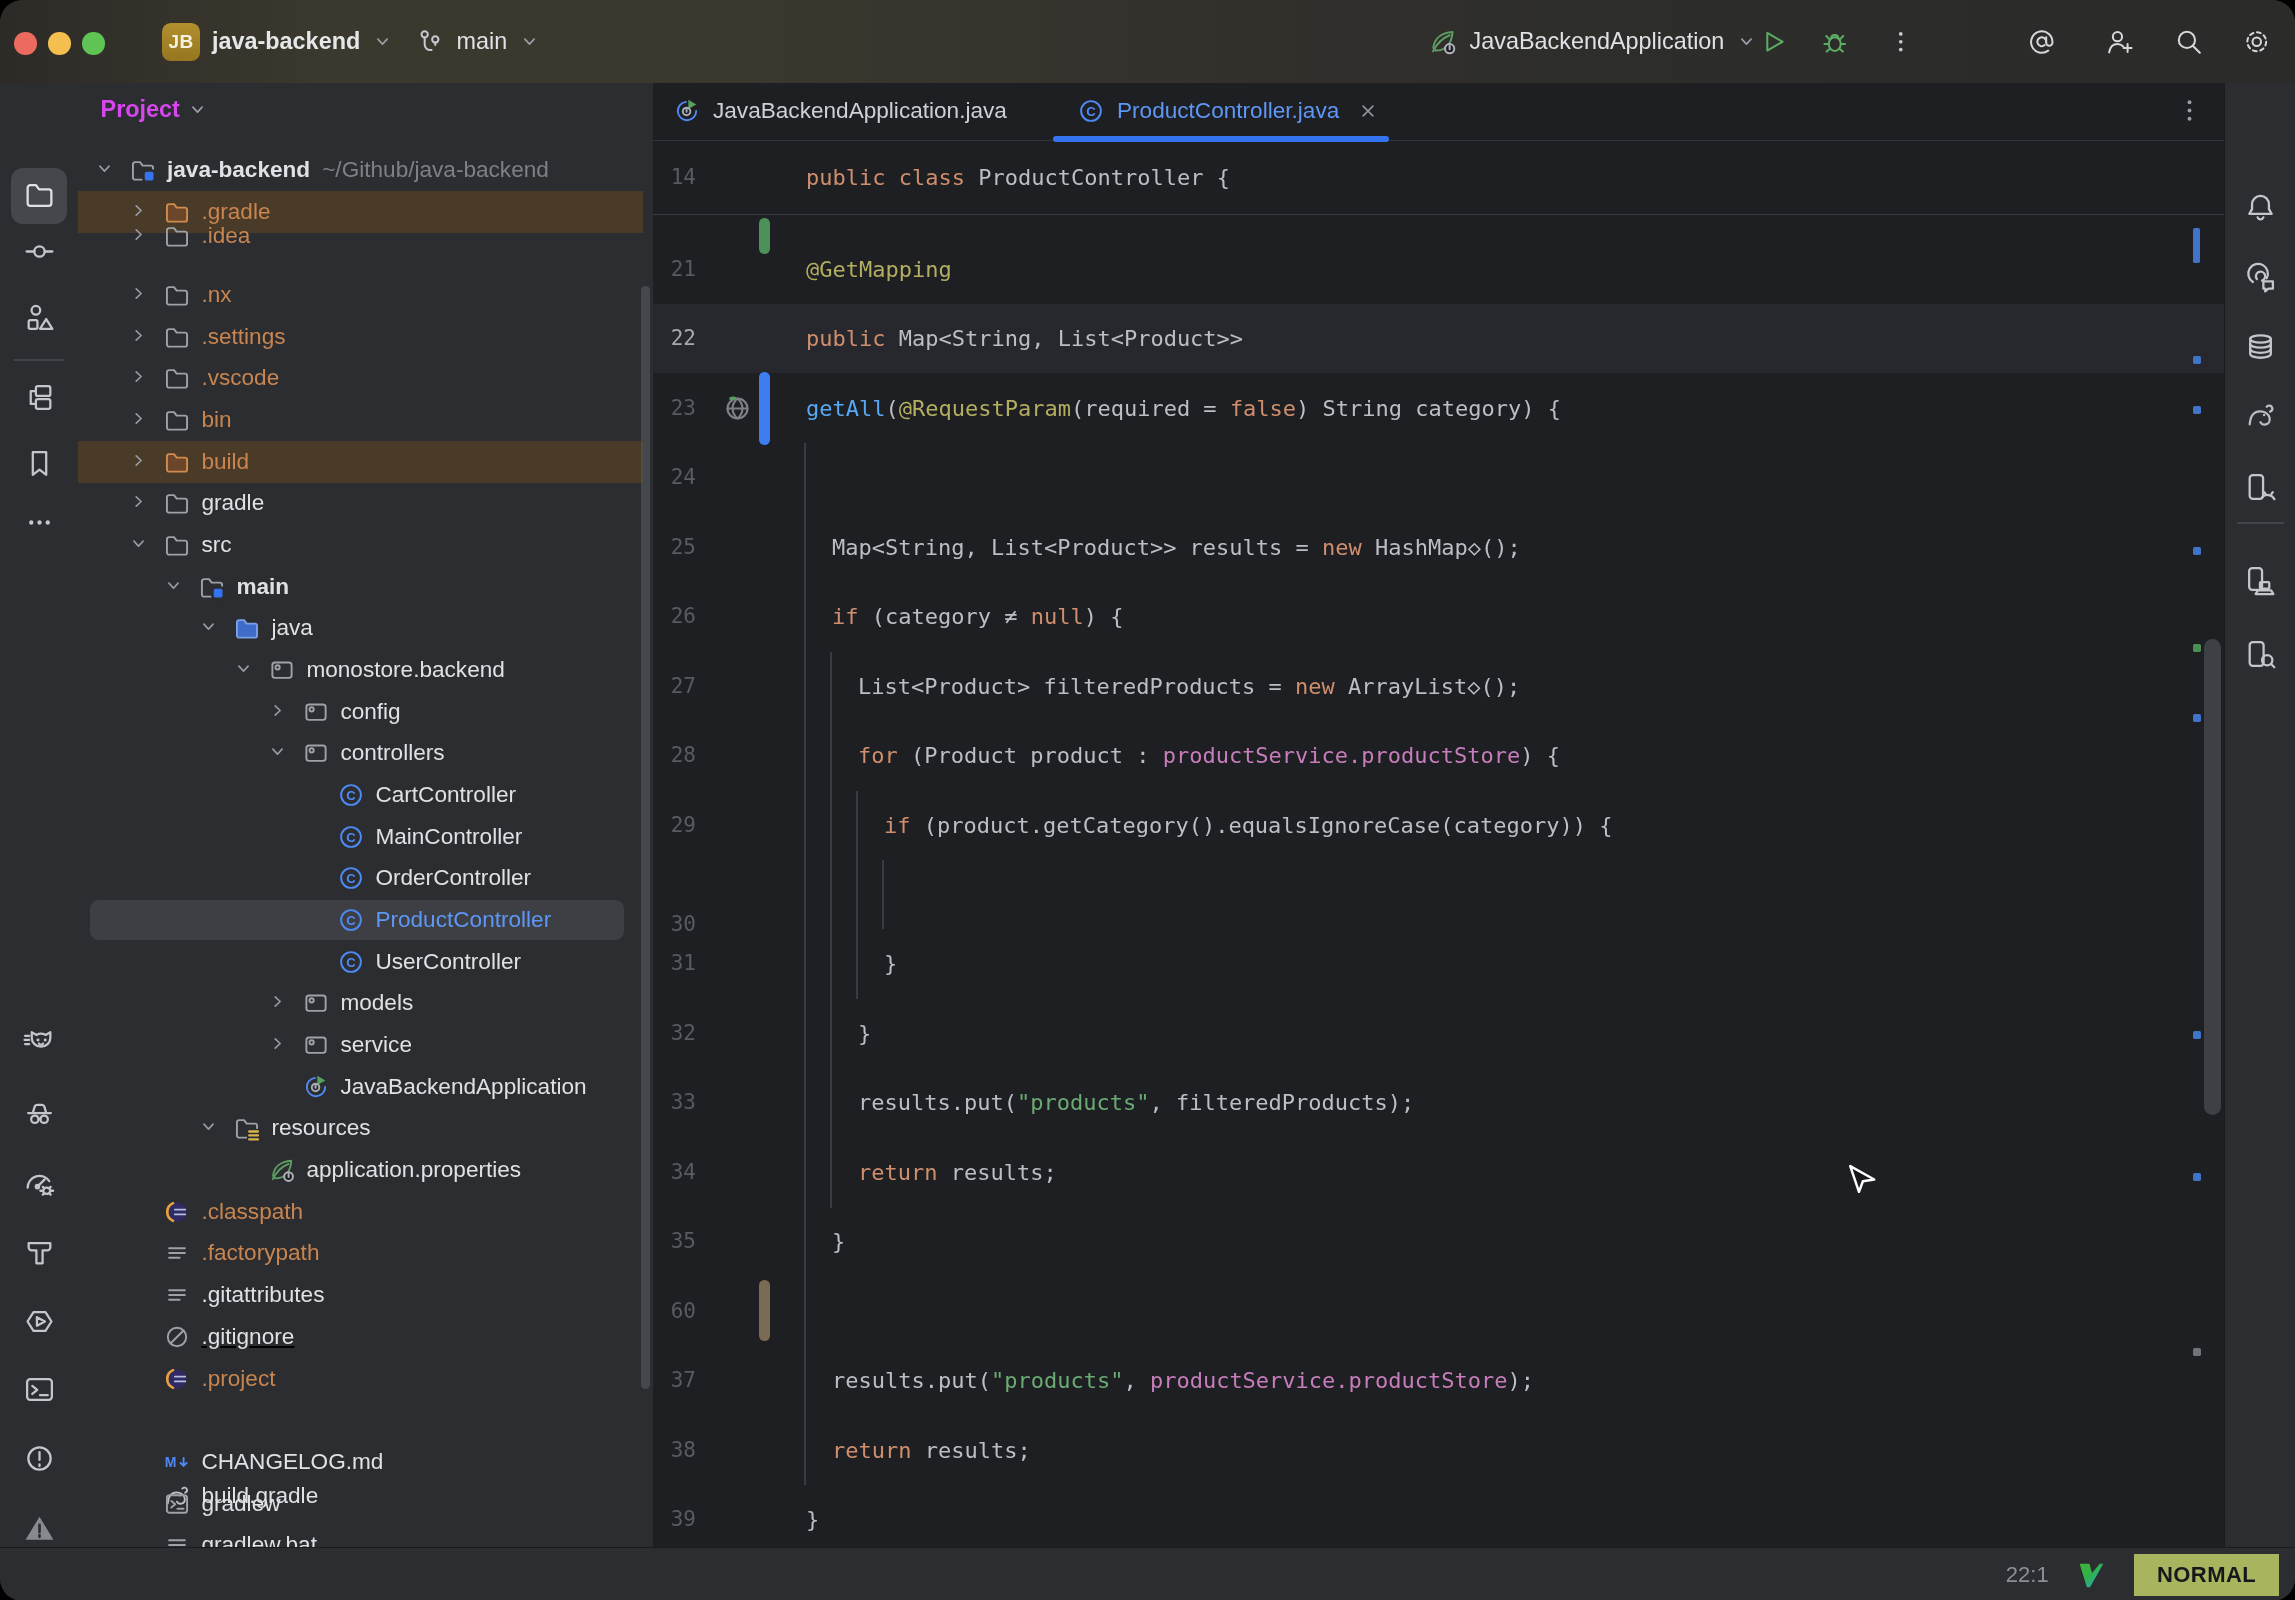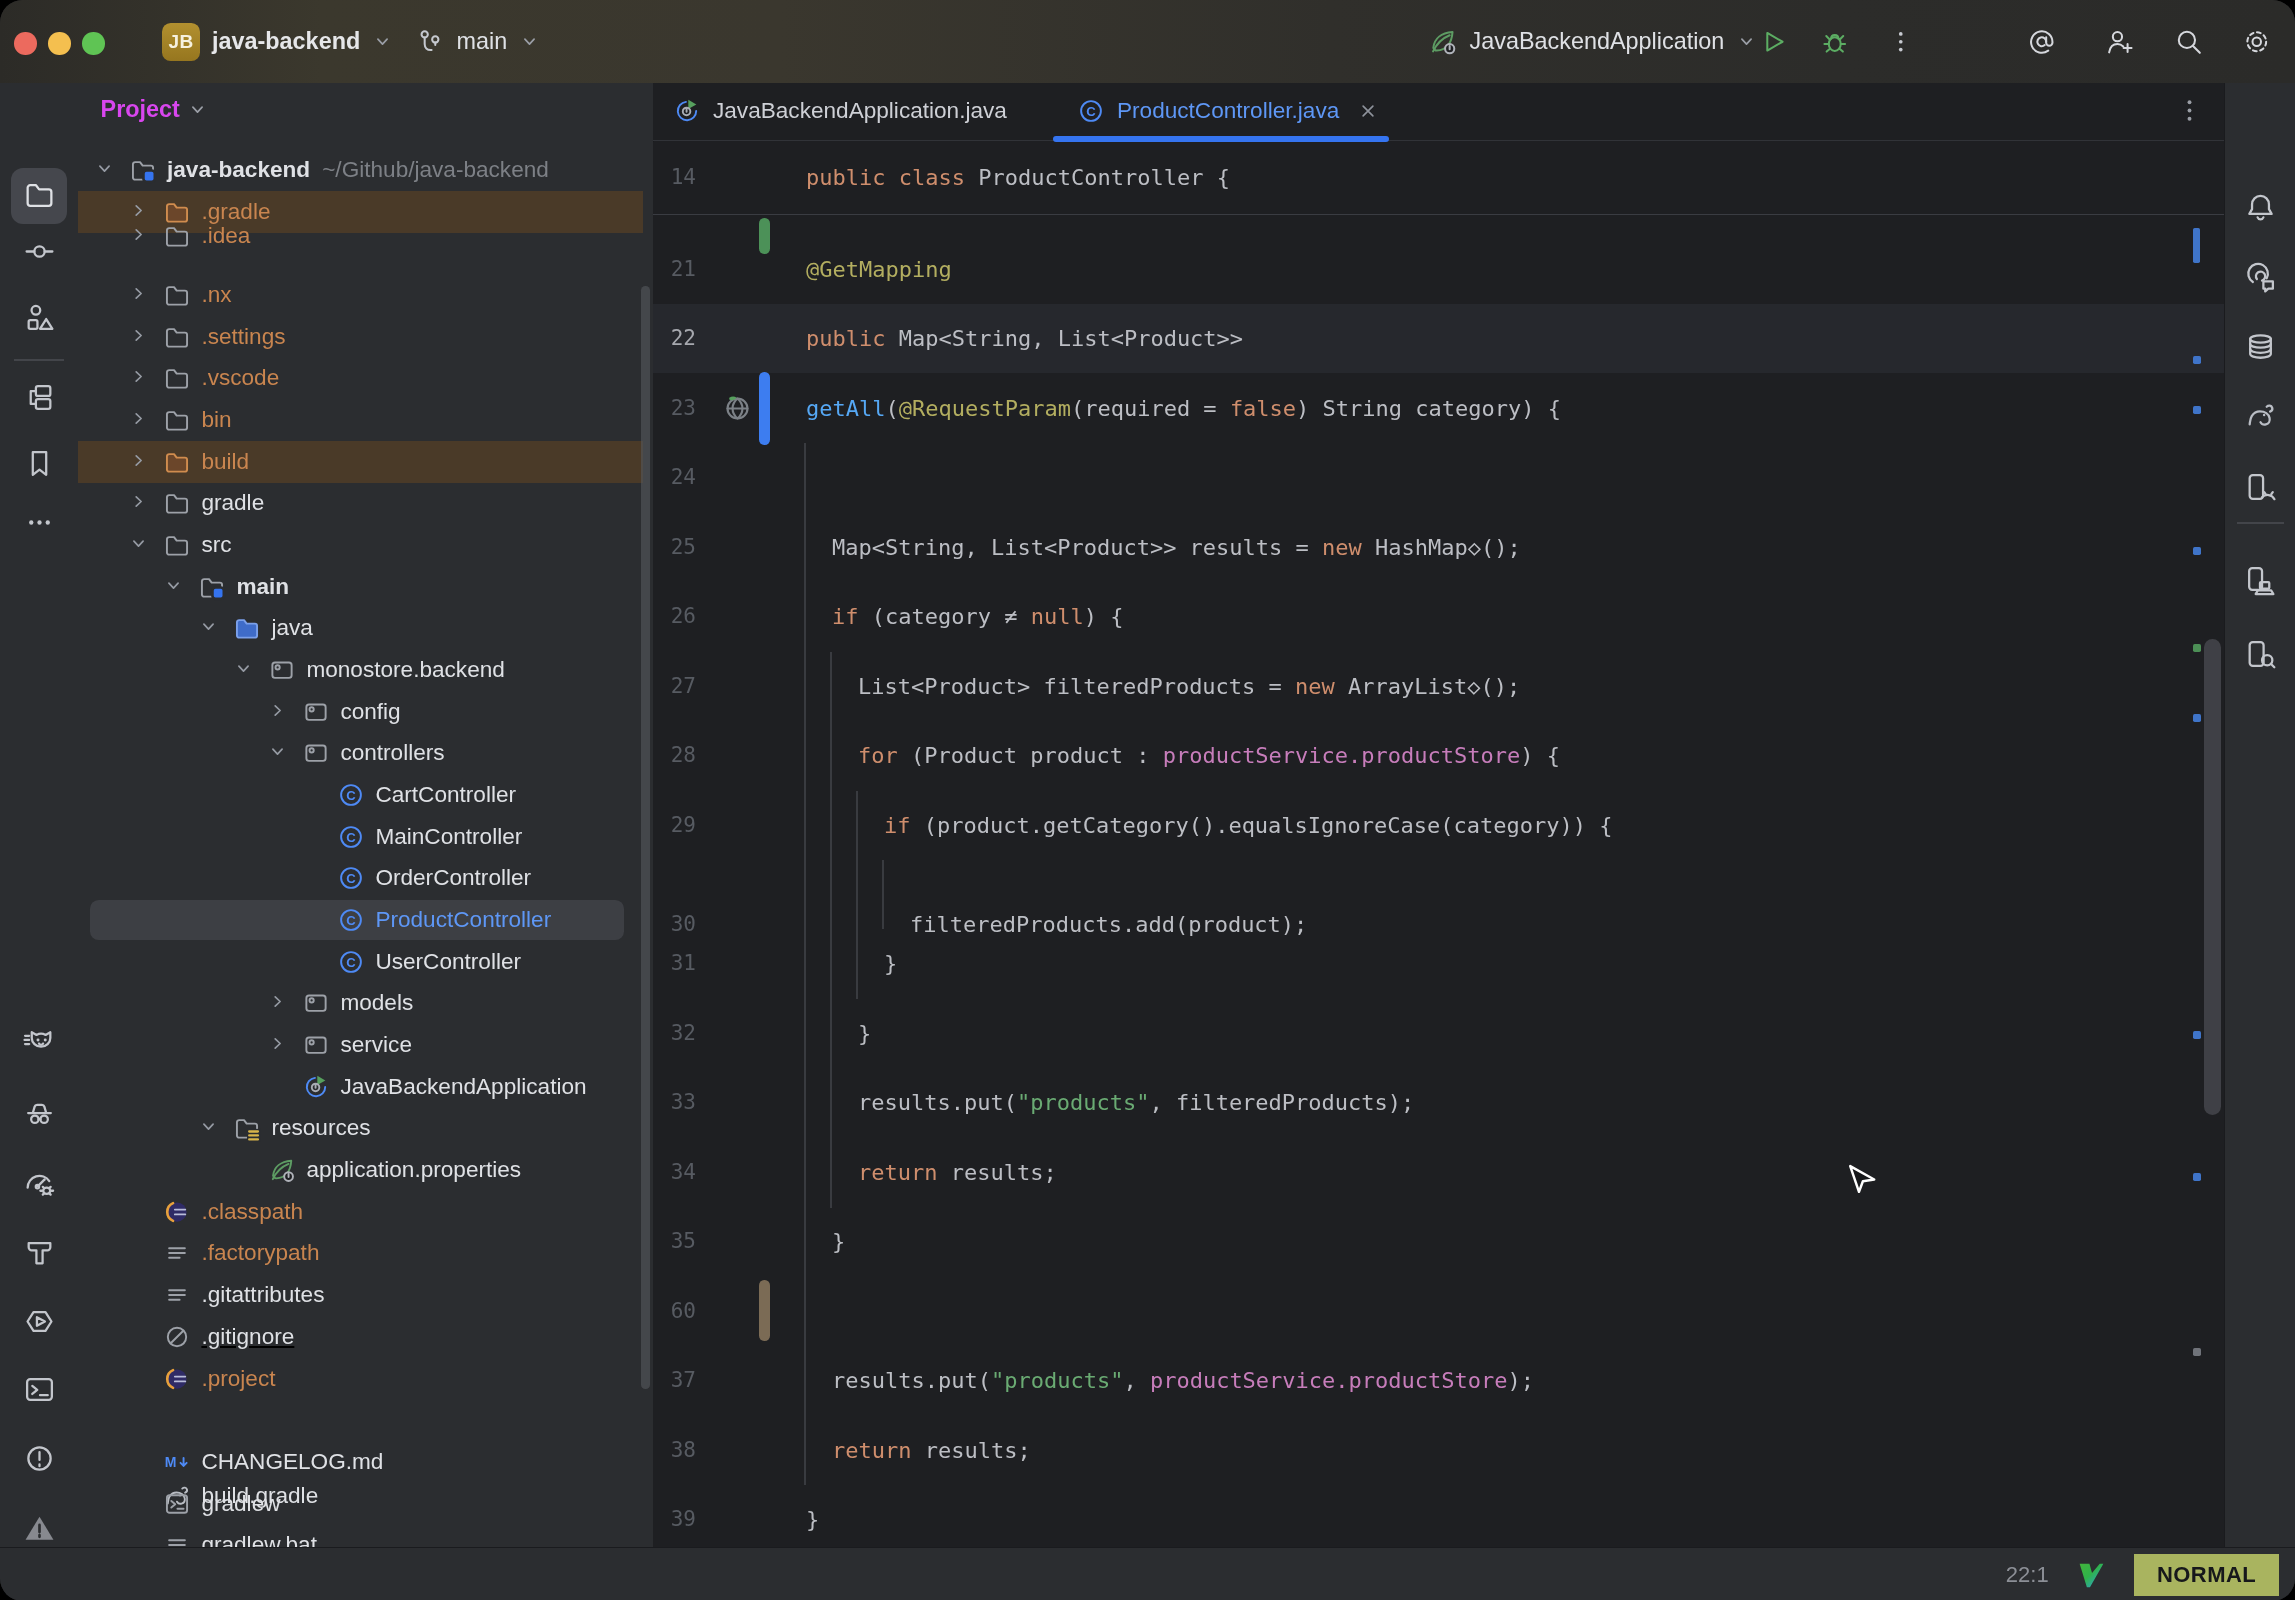--- a/index.html
+++ b/index.html
@@ -707,21 +707,20 @@
         <div class="cl" style="top: 579px;">
           <span class="ln">28</span>
           <span class="code" style="left: 205px;"><span class="tk-k">for</span><span class="tk-p"> (Product product : </span><span class="tk-f">productService.productStore</span><span class="tk-p">) {</span></span>
         </div>
         <div class="cl" style="top: 649px;">
           <span class="ln">29</span>
           <span class="code" style="left: 231px;"><span class="tk-k">if</span><span class="tk-p"> (product.getCategory().equalsIgnoreCase(category)) {</span></span>
         </div>
         <div class="cl" style="top: 748px;">
           <span class="ln">30</span>
-          <span class="code" style="left: 257px;"><span class="tk-p">filteredProducts.add(product);</span></span>
         </div>
         <div class="cl" style="top: 787px;">
           <span class="ln">31</span>
           <span class="code" style="left: 231px;"><span class="tk-p">}</span></span>
         </div>
         <div class="cl" style="top: 857px;">
           <span class="ln">32</span>
           <span class="code" style="left: 205px;"><span class="tk-p">}</span></span>
         </div>
         <div class="cl" style="top: 926px;">

